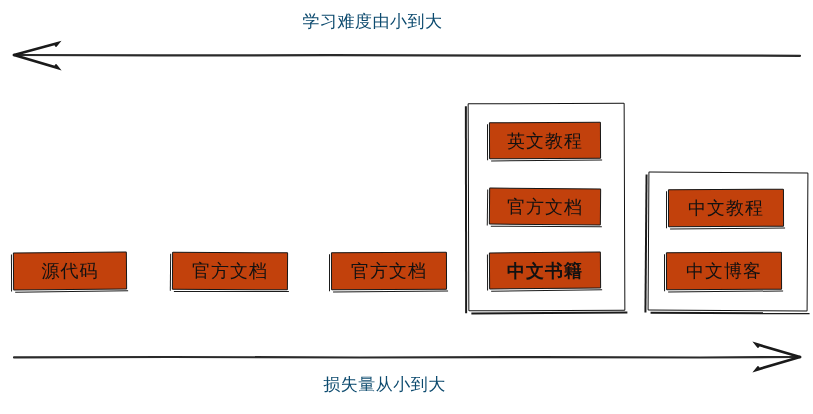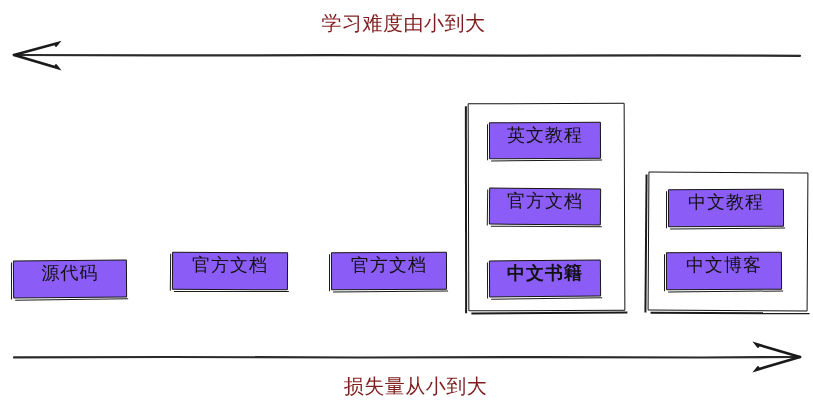--- a/index.html
+++ b/index.html
@@ -12,27 +12,26 @@
   }
   #canvas {
     position: relative;
     width: 813px;
     height: 414px;
     background: #ffffff;
     overflow: hidden;
   }
   .axis-label {
     position: absolute;
-    font-size: 20px;
-    color: #7f1d1d;
+    font-size: 17px;
+    color: #0c4a6e;
     letter-spacing: 0.5px;
     white-space: nowrap;
     text-align: center;
     line-height: 1;
-    margin-left: 31px;
   }
   #top-label {
     left: 0;
     top: 13px;
     width: 745px;
   }
   #bottom-label {
     left: 12px;
     top: 376px;
     width: 745px;
@@ -41,24 +40,24 @@
     position: absolute;
     left: 0;
     top: 0;
     width: 813px;
     height: 414px;
     pointer-events: none;
   }
   .node-box {
     position: absolute;
     box-sizing: border-box;
-    background: #8b5cf6;
+    background: #c2410c;
     border: 1.6px solid #161616;
     display: flex;
-    align-items: flex-start;
+    align-items: center;
     justify-content: center;
     font-size: 18px;
     color: #111111;
     letter-spacing: 1px;
     white-space: nowrap;
     border-radius: 1px;
   }
   .node-box::after {
     content: "";
     position: absolute;
@@ -99,21 +98,21 @@
   .group-box::before {
     content: "";
     position: absolute;
     top: 2px;
     bottom: -3px;
     left: -4px;
     width: 1.6px;
     background: #1b1b1b;
     transform: rotate(0.12deg);
   }
-  .tilt-a { transform: rotate(-0.45deg); margin-top: 8px; }
+  .tilt-a { transform: rotate(-0.45deg); }
   .tilt-b { transform: rotate(0.35deg); }
   .tilt-c { transform: rotate(-0.2deg); }
   .tilt-d { transform: rotate(0.5deg); }
   .tilt-e { transform: rotate(-0.3deg); }
 </style>
 </head>
 <body>
 
 <div id="canvas">
 

